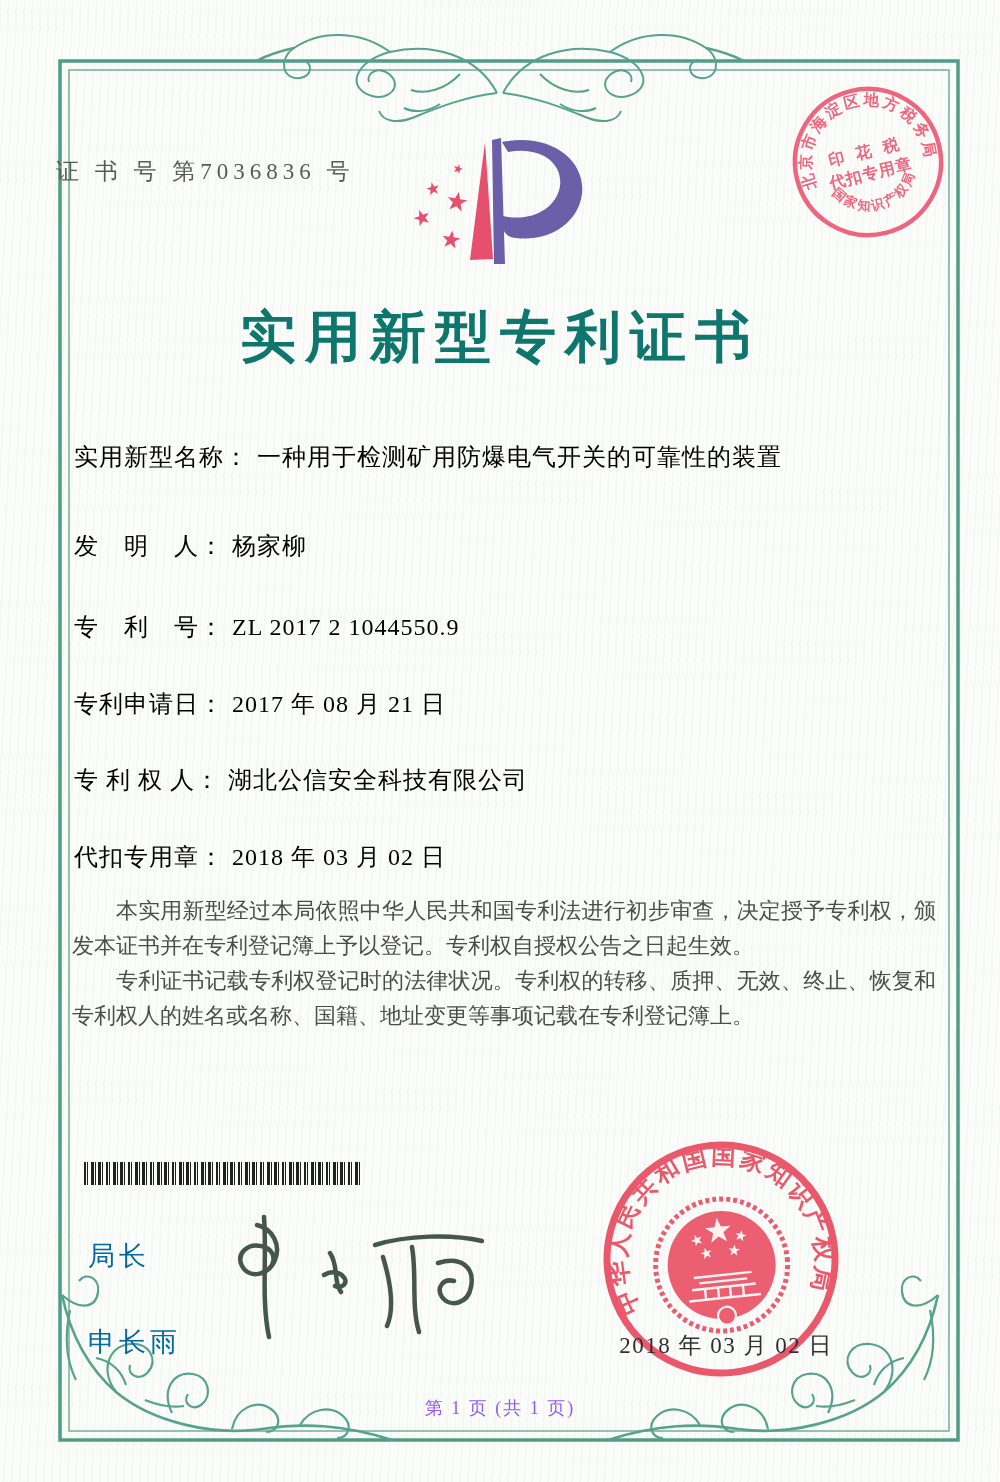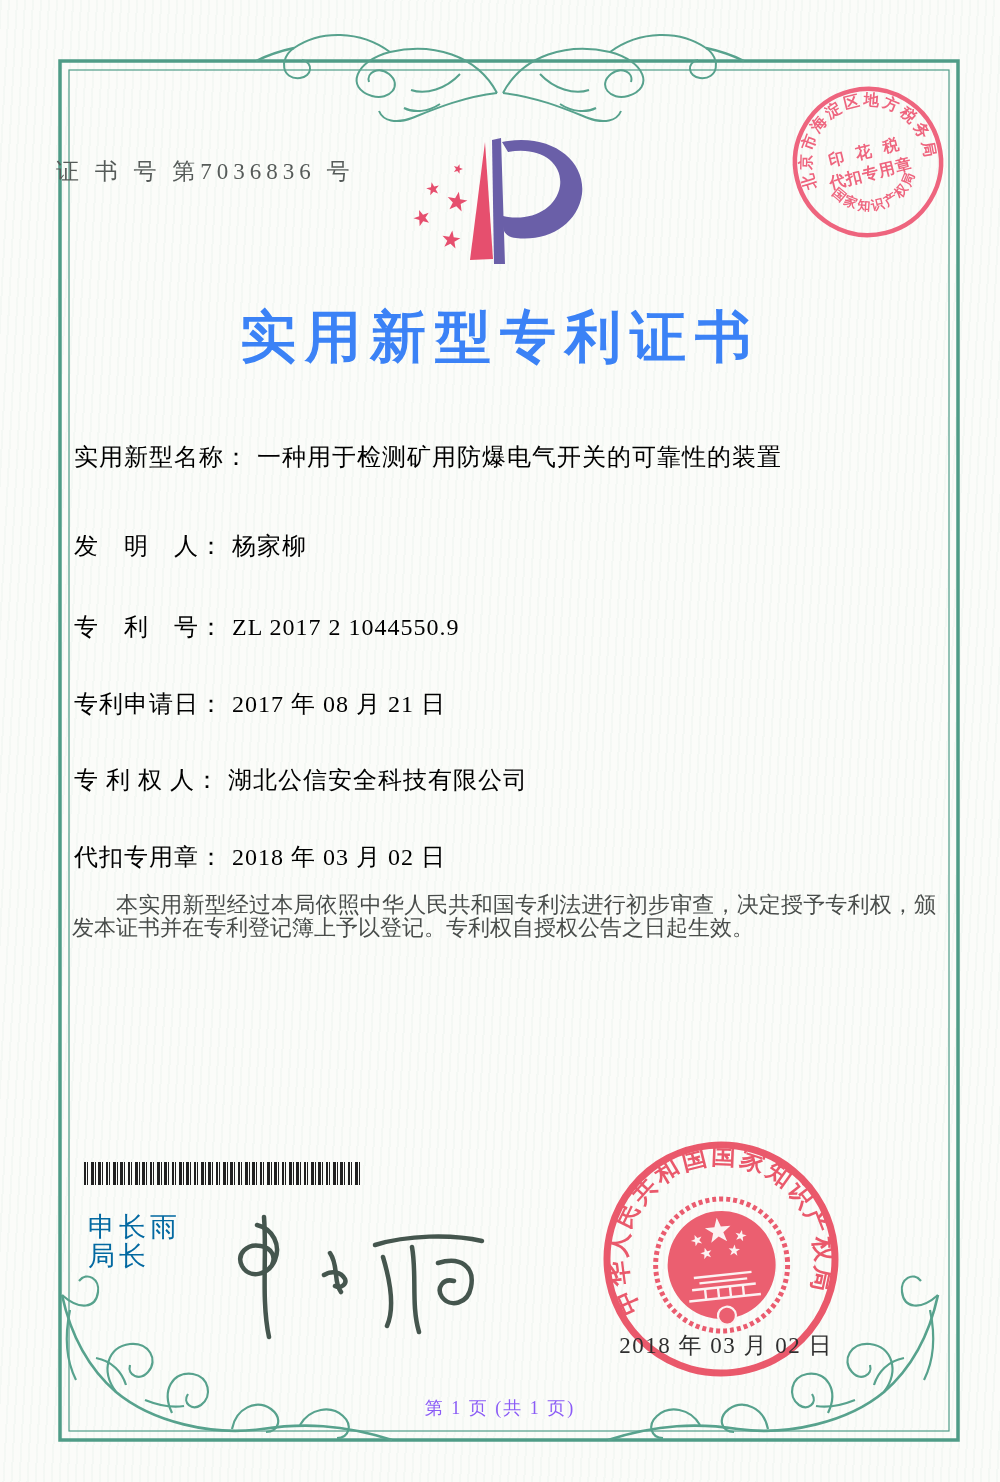--- a/index.html
+++ b/index.html
@@ -18,43 +18,43 @@
     font-size:23px; letter-spacing:5px; color:#565b59;
   }
   .logo-svg { position:absolute; left:390px; top:126px; z-index:2; }
   .tax-stamp {
     position:absolute; left:786px; top:80px; z-index:3;
     transform:rotate(-14deg); opacity:.95;
   }
   .title {
     position:absolute; left:0; top:300px; width:100%; z-index:2;
     text-align:center; font-size:56px; font-weight:700;
-    letter-spacing:9px; color:#3b82f6;
+    letter-spacing:9px; color:#0f766e;
   }
   .field { position:absolute; left:74px; z-index:2; font-size:24px; letter-spacing:1px; color:#000000; white-space:nowrap; }
   .field .fvalue { margin-left:8px; }
   .paras { position:absolute; left:72px; top:893px; width:864px; z-index:2; }
-  .paras p { font-size:22px; line-height:23px; text-indent:2em; text-align:justify; color:#494d4b; }
+  .paras p { font-size:22px; line-height:35px; text-indent:2em; text-align:justify; color:#494d4b; }
   .barcode {
     position:absolute; left:84px; top:1162px; width:276px; height:23px; z-index:2;
     background:repeating-linear-gradient(90deg,
       #202020 0 2px, transparent 2px 3px,
       #202020 3px 4px, transparent 4px 7px,
       #202020 7px 10px, transparent 10px 11px,
       #202020 11px 12px, transparent 12px 14px,
       #202020 14px 17px, transparent 17px 18px,
       #202020 18px 19px, transparent 19px 22px);
   }
   .officer-title, .officer-name {
     position:absolute; left:88px; z-index:2;
     font-family:"Liberation Sans","DejaVu Sans",sans-serif;
     font-size:27px; letter-spacing:4px; color:#0369a1;
   }
   .officer-title { top:1238px; }
-  .officer-name  { top:1209px;font-family:Liberation Serif, serif; }
+  .officer-name  { top:1324px;font-family:Liberation Serif, serif; }
   .signature-svg { position:absolute; left:212px; top:1205px; z-index:2; }
   .big-seal {
     position:absolute; left:596px; top:1134px; z-index:3;
     transform:rotate(-6deg); opacity:.94;
   }
   .seal-date {
     position:absolute; left:606px; top:1330px; width:240px; z-index:4;
     text-align:center; font-size:23px; letter-spacing:1.5px; color:#2f2f2f;
   }
   .footer {
@@ -144,20 +144,21 @@
 </div>
 <div class="field" style="top:764px">
   <span class="flabel">专 利 权 人：</span><span class="fvalue">湖北公信安全科技有限公司</span>
 </div>
 <div class="field" style="top:841px">
   <span class="flabel">代扣专用章：</span><span class="fvalue">2018 年 03 月 02 日</span>
 </div>
 
 <div class="paras">
   <p>本实用新型经过本局依照中华人民共和国专利法进行初步审查，决定授予专利权，颁发本证书并在专利登记簿上予以登记。专利权自授权公告之日起生效。</p>
+  <p>专利证书记载专利权登记时的法律状况。专利权的转移、质押、无效、终止、恢复和专利权人的姓名或名称、国籍、地址变更等事项记载在专利登记簿上。</p>
 </div>
 
 <div class="barcode"></div>
 
 <div class="officer-title">局长</div>
 <div class="officer-name">申长雨</div>
 
 <svg class="signature-svg" width="300" height="140" viewBox="0 0 300 140">
   <g stroke="#45564e" stroke-width="4.5" fill="none" stroke-linecap="round">
     <path d="M45,20 C61,24 69,40 63,55 C56,71 37,74 30,61 C24,49 35,38 49,41 C60,43 64,52 60,60"></path>

